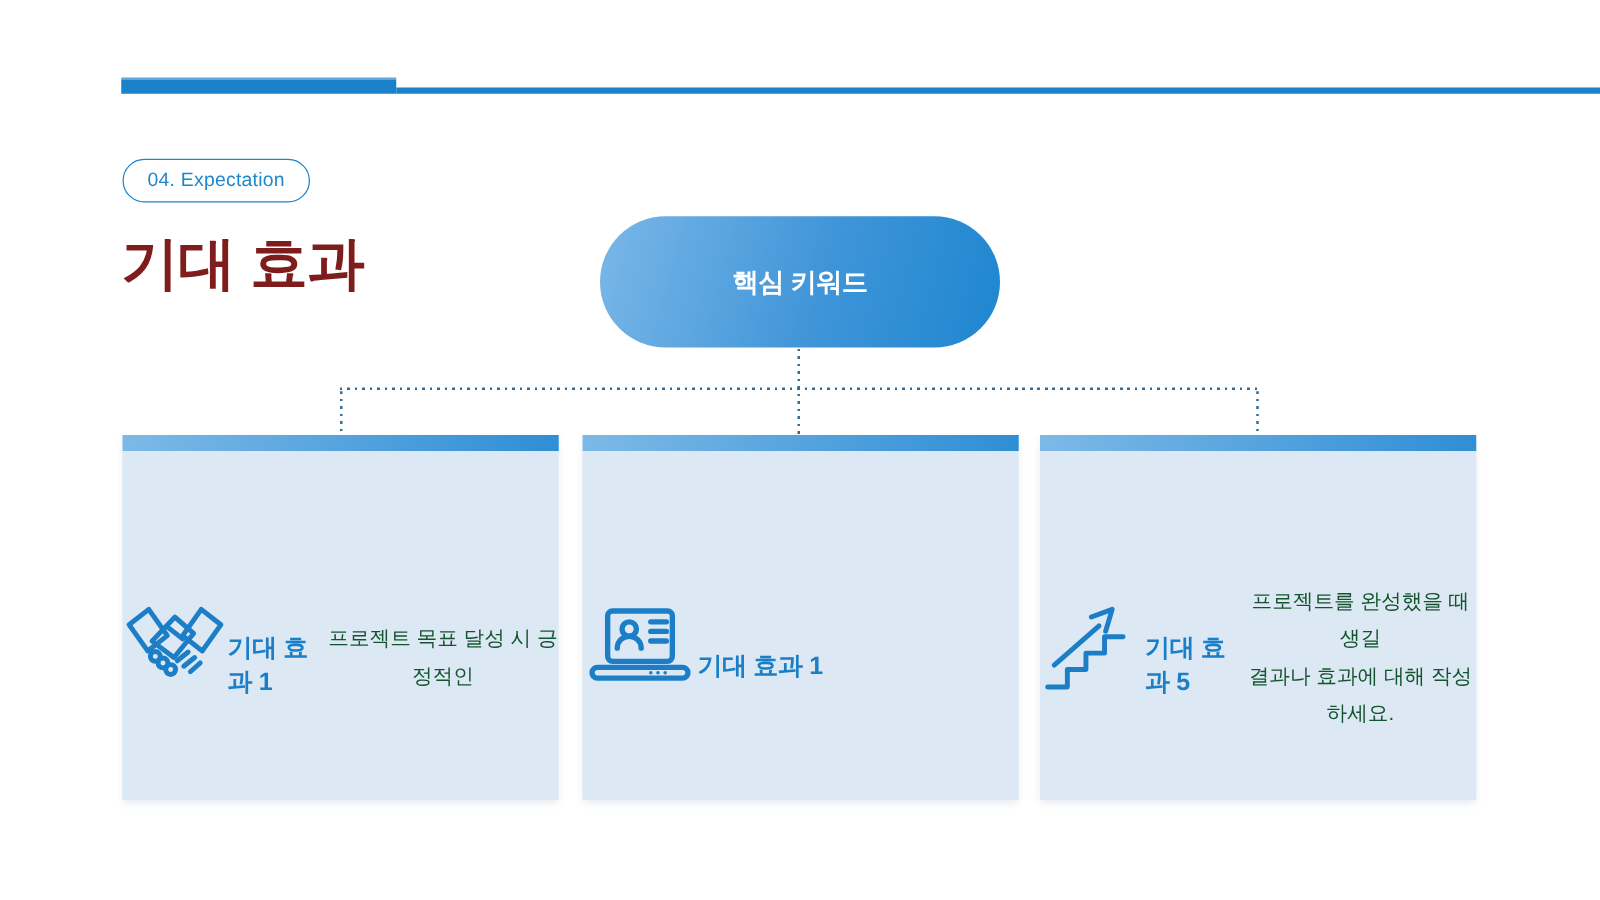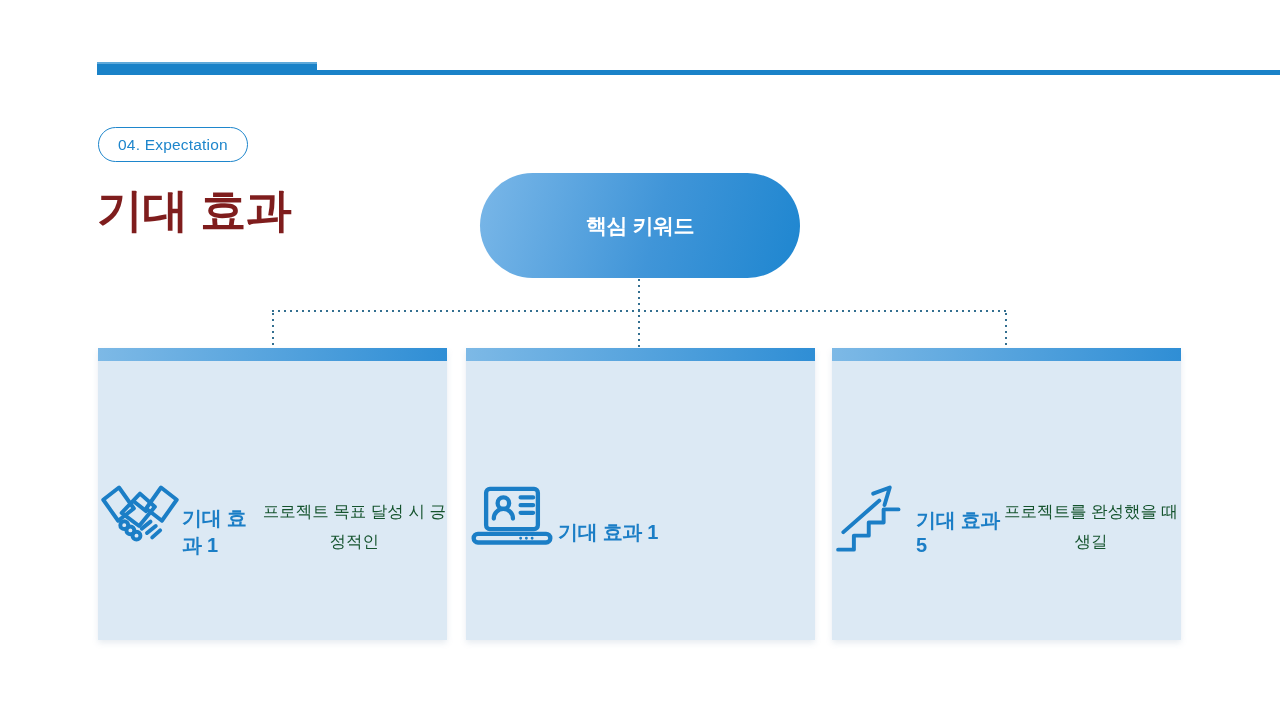--- a/index.html
+++ b/index.html
@@ -152,17 +152,18 @@
       <div class="card-icon">
         <svg viewBox="0 0 96 84" width="84" height="74" fill="none" stroke="currentColor" stroke-width="4.5" stroke-linejoin="round" stroke-linecap="round">
           <path d="M7 77 H25 V61 H42 V46 H59 V31 H76"></path>
           <path d="M13 57 L54 21"></path>
           <path d="M47 13 L66 6 L60 26"></path>
         </svg>
       </div>
       <div class="card-title">기대 효과 5</div>
       <div class="card-desc">
         <span>프로젝트를 완성했을 때 생길</span>
+        <span>결과나 효과에 대해 작성하세요.</span>
       </div>
     </div>
   </div>
 
 </div>
 
 </body></html>

